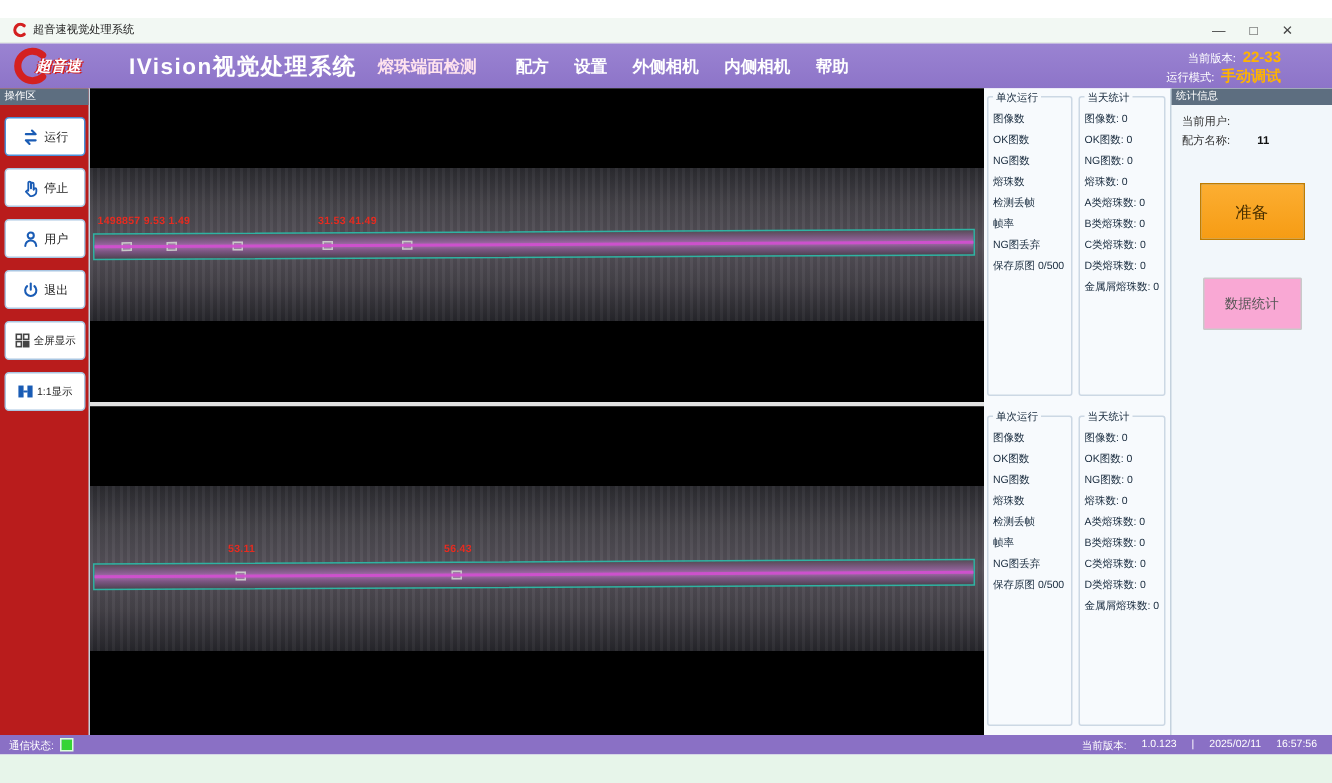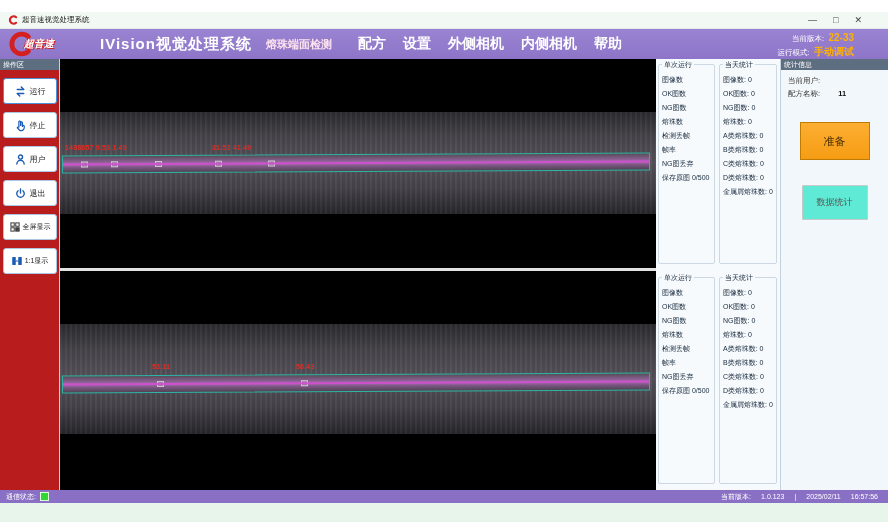--- a/index.html
+++ b/index.html
@@ -16,24 +16,24 @@
   .tb-controls{ margin-left:auto; display:flex; gap:16px; align-items:center; padding-right:18px; }
   .tb-controls span{ font-size:9px; color:#444; line-height:1; cursor:default; }
 
   
   .header{ height:30px; background:linear-gradient(180deg,#9a83d2 0%,#8d74c8 100%);
     display:flex; align-items:center; padding:0 8px; position:relative; }
   .logo-wrap{ position:relative; width:78px; height:28px; flex:0 0 auto; }
   .logo-swoosh{ position:absolute; left:0; top:1px; }
   .logo-text{ position:absolute; left:16px; top:7px; font-size:10px; font-weight:bold;
     font-style:italic; color:#fff; text-shadow:1px 1px 0 #d42020, -1px 0 0 #d42020; white-space:nowrap; }
-  .app-title{ font-size:15px; font-weight:bold; color:#ffffff; letter-spacing:1px; white-space:nowrap;margin-left:14px; }
+  .app-title{ font-size:15px; font-weight:bold; color:#ffffff; letter-spacing:1px; white-space:nowrap; }
   .app-sub{ font-size:11px; font-weight:bold; color:#ffe3ee; margin-left:14px; white-space:nowrap; }
   .menu{ display:flex; gap:17px; margin-left:26px; }
-  .menu .mi{ font-size:14px; font-weight:bold; color:#ffffff; cursor:default; white-space:nowrap; }
+  .menu .mi{ font-size:11px; font-weight:bold; color:#ffffff; cursor:default; white-space:nowrap; }
   .dev-info{ margin-left:auto; text-align:right; padding-right:26px; line-height:11px; }
   .dev-info .lbl{ font-size:7.5px; color:#ffffff; }
   .dev-info .val{ font-size:10px; font-weight:bold; color:#ffb300; }
 
   
   .main{ position:absolute; top:59px; left:0; width:888px; height:431px; background:#f5f8fb; }
 
   
   .sidebar{ position:absolute; left:0; top:0; width:60px; height:431px; background:#b91c1c;
     border-right:1px solid #c4d2de; }
@@ -85,21 +85,21 @@
 
   
   .info-col{ position:absolute; left:780px; top:0; width:108px; height:431px; background:#f2f7fb;
     border-left:1px solid #c4d2de; }
   .info-body{ padding:4px 7px 16px; }
   .info-row{ font-size:7.5px; color:#333; line-height:13px; white-space:nowrap; }
   .info-row .strong{ font-weight:bold; color:#111; margin-left:16px; }
   .prepare-btn{ display:block; width:70px; height:38px; margin:22px auto 0;
     background:linear-gradient(180deg,#fcae32 0%,#f69c14 100%); border:1px solid #c07c00;
     font-size:11px; color:#4a3000; font-family:inherit; cursor:default; }
-  .data-btn{ display:block; width:66px; height:35px; margin:25px auto 0; background:#5eead4;
+  .data-btn{ display:block; width:66px; height:35px; margin:25px auto 0; background:#f9a8d4;
     border:1px solid #c9c9c9; border-radius:1px; font-size:9px; color:#555; font-family:inherit;
     cursor:default; }
 
   
   .statusbar{ position:absolute; top:490px; left:0; width:888px; height:13px; background:#8a70c5;
     display:flex; align-items:center; padding:0 6px; color:#fff; font-size:7px; }
   .green-dot{ width:7px; height:7px; background:#35d435; outline:1px solid #dcffdc;
     margin-left:5px; }
   .sb-right{ margin-left:auto; display:flex; align-items:center; gap:10px; padding-right:4px; }
   .bottom-strip{ position:absolute; top:503px; left:0; width:888px; height:19px; background:#e7f5ea; }

